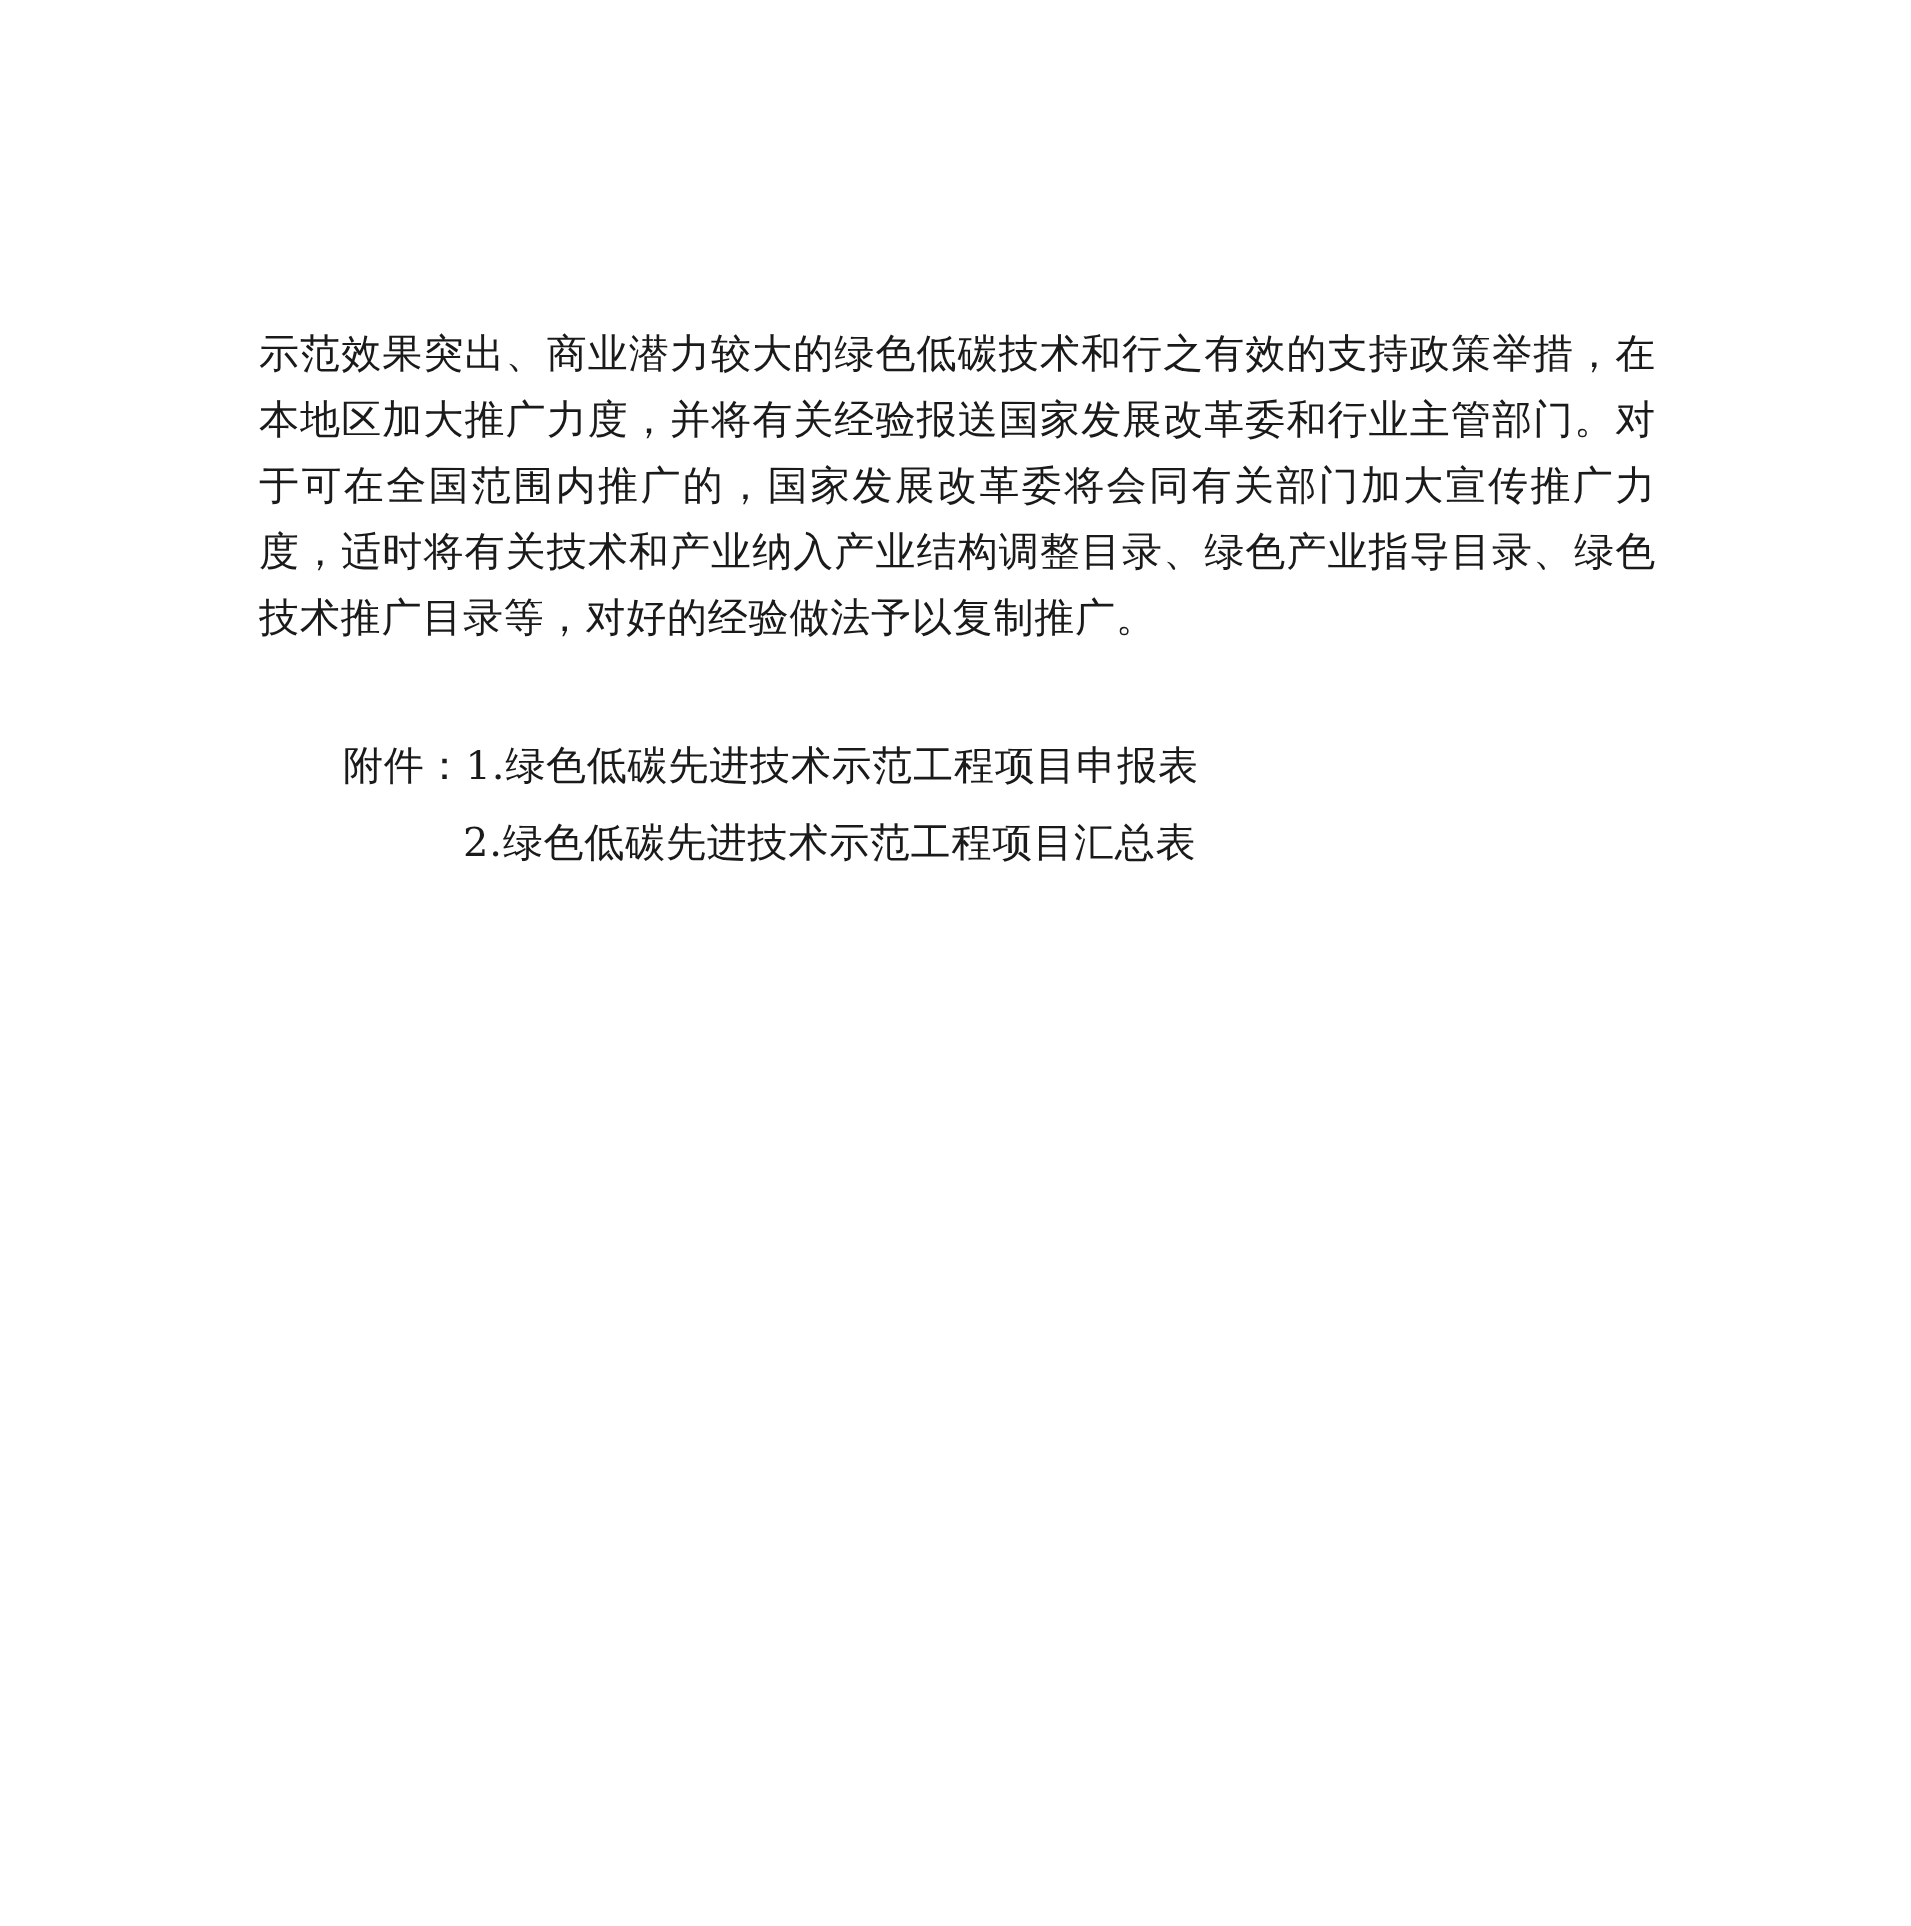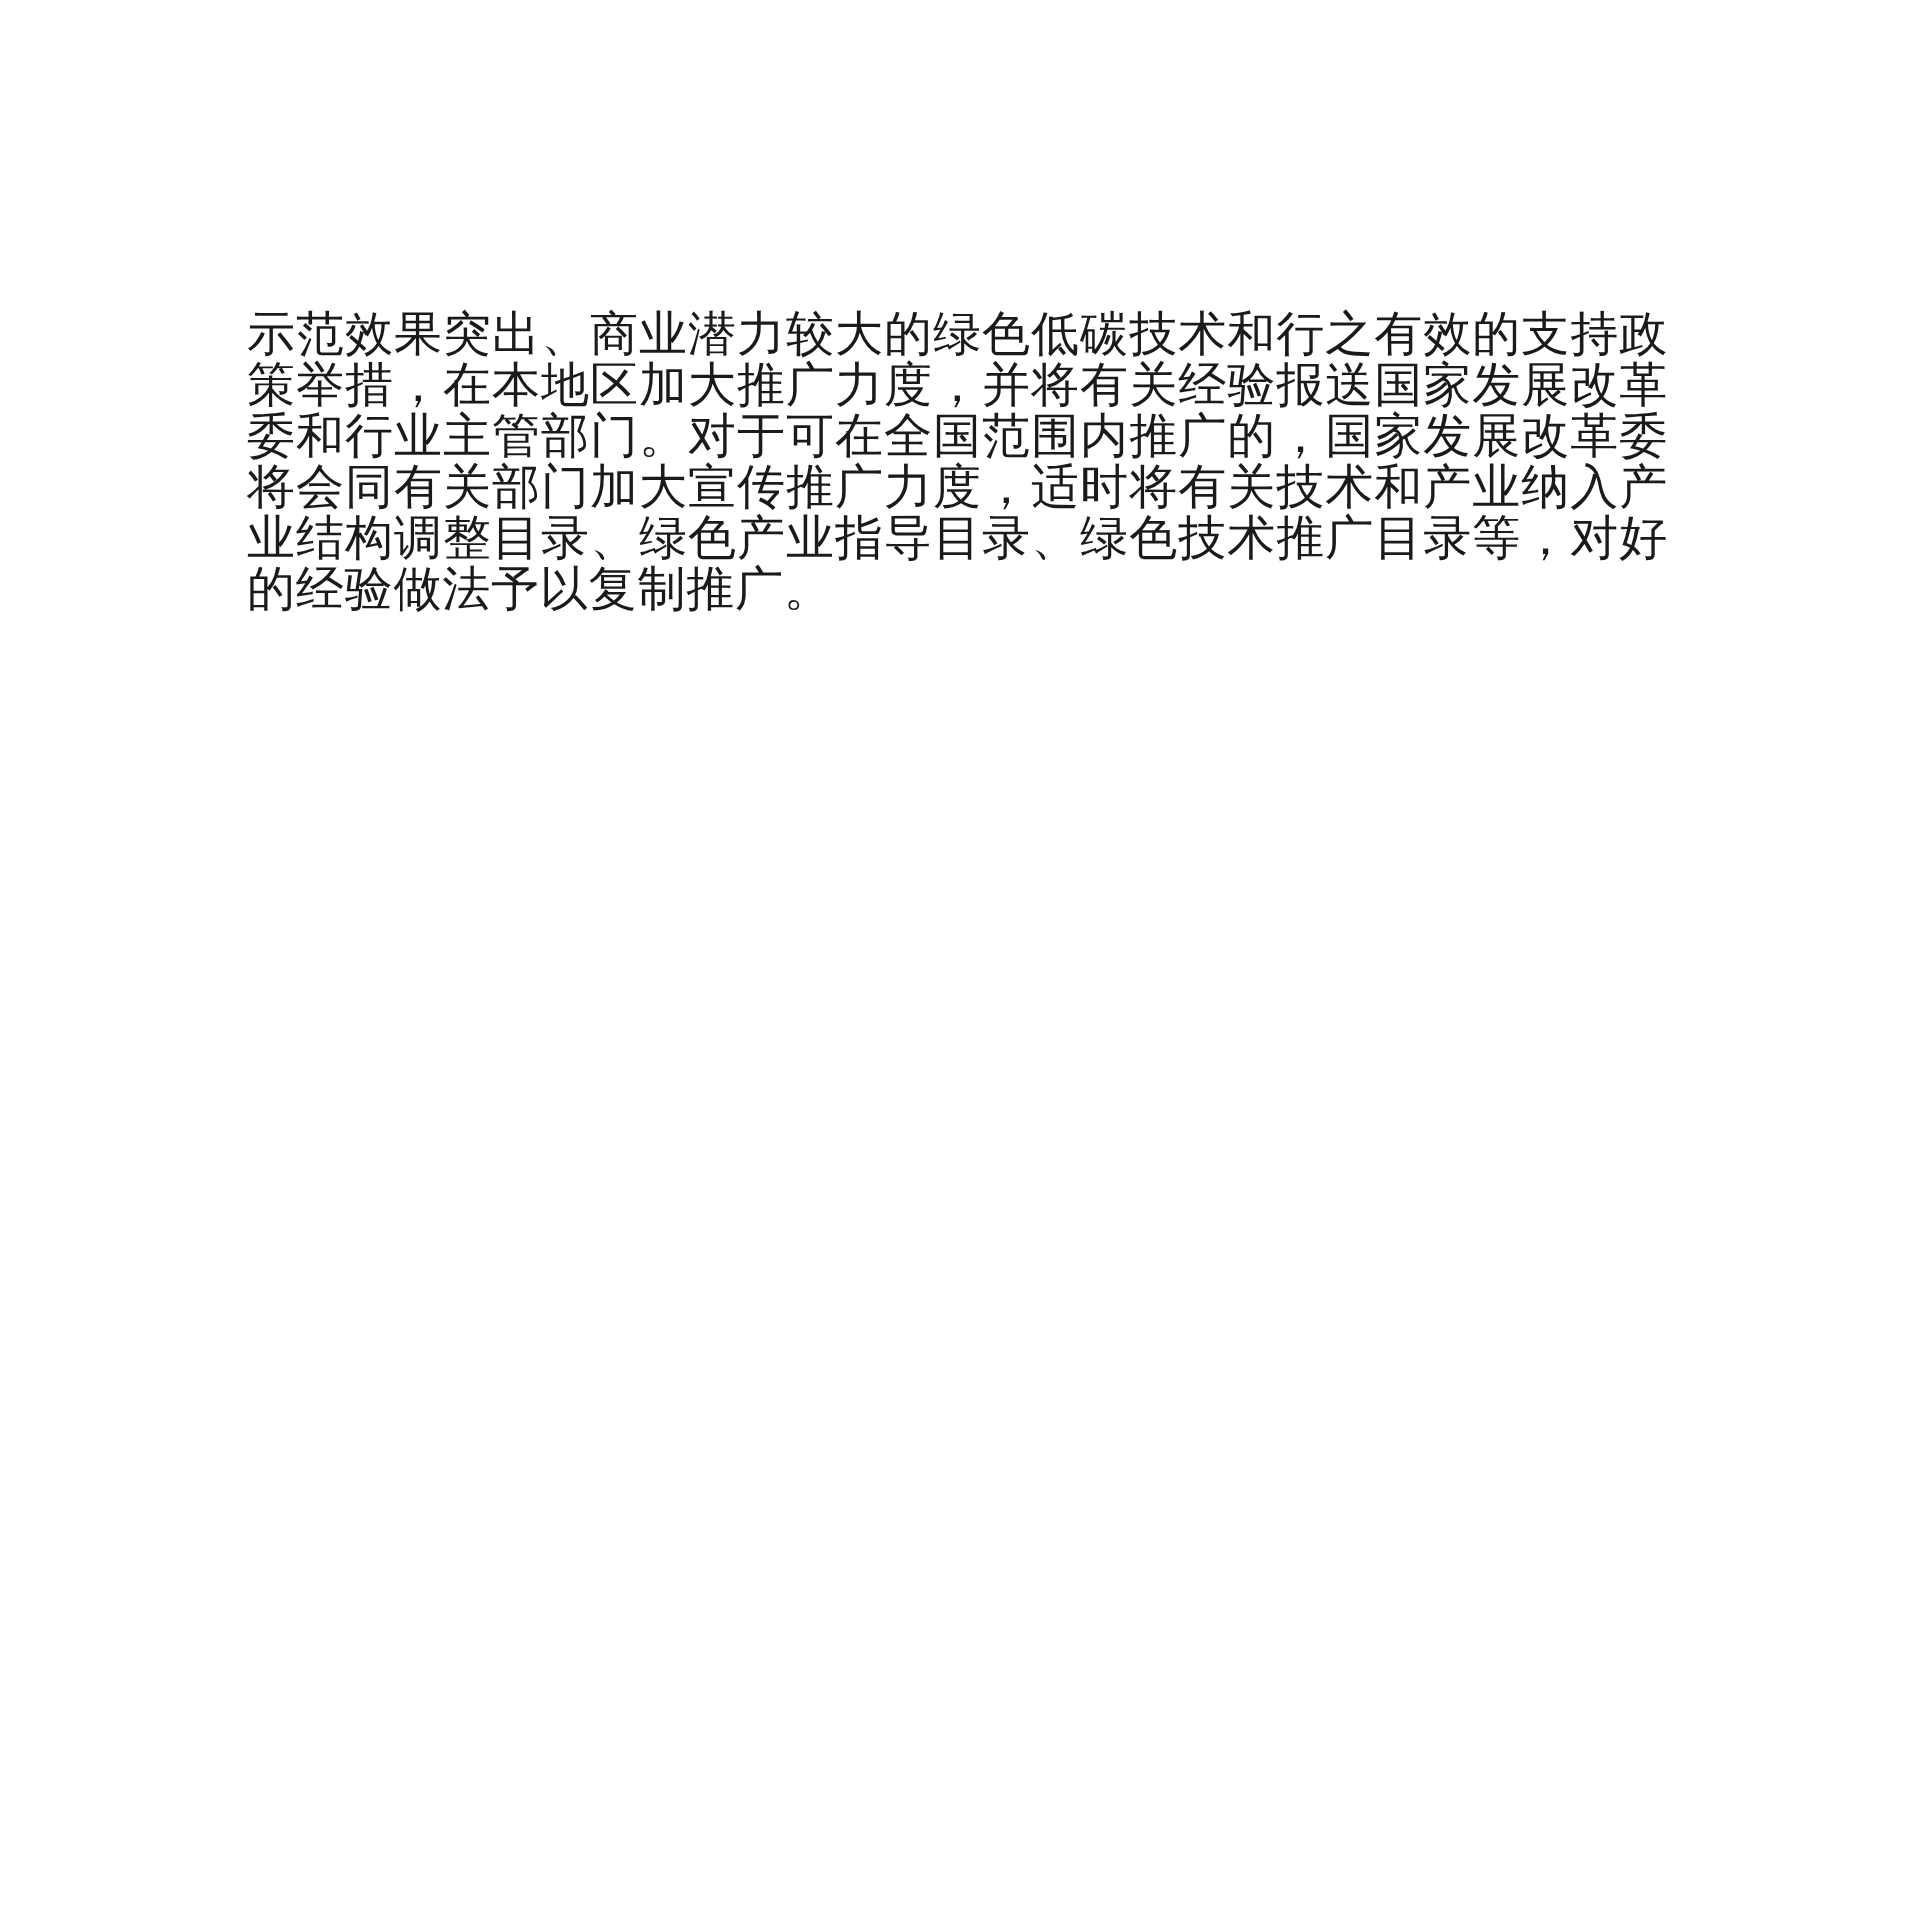--- a/index.html
+++ b/index.html
@@ -16,26 +16,26 @@
     color: #1a1a1a;
     box-sizing: border-box;
   }
   .content {
     position: absolute;
     left: 247px;
     top: 308px;
     width: 1421px;
   }
   .body-para {
-    font-size: 48px;
-    line-height: 51px;
+    font-size: 40px;
+    line-height: 66px;
     letter-spacing: 0.8px;
     text-align: justify;
     text-justify: inter-ideograph;
-    margin: 0;
+    margin: 12px;
     white-space: pre-wrap;
   }
   .attachments {
     margin-top: 77px;
   }
   .attach-line {
     font-size: 40px;
     line-height: 77px;
     letter-spacing: 0.8px;
     margin: 0;
@@ -50,17 +50,21 @@
 </style>
 </head>
 <body>
 
 <div class="page">
 
   <div class="content">
 
     <p class="body-para">示范效果突出、商业潜力较大的绿色低碳技术和行之有效的支持政策举措，在本地区加大推广力度，并将有关经验报送国家发展改革委和行业主管部门。对于可在全国范围内推广的，国家发展改革委将会同有关部门加大宣传推广力度，适时将有关技术和产业纳入产业结构调整目录、绿色产业指导目录、绿色技术推广目录等，对好的经验做法予以复制推广。</p>
 
+    <div class="attachments">
+      <p class="attach-line first">附件：1.绿色低碳先进技术示范工程项目申报表</p>
+      <p class="attach-line second">2.绿色低碳先进技术示范工程项目汇总表</p>
+    </div>
 
   </div>
 
 </div>
 
 
 </body></html>

